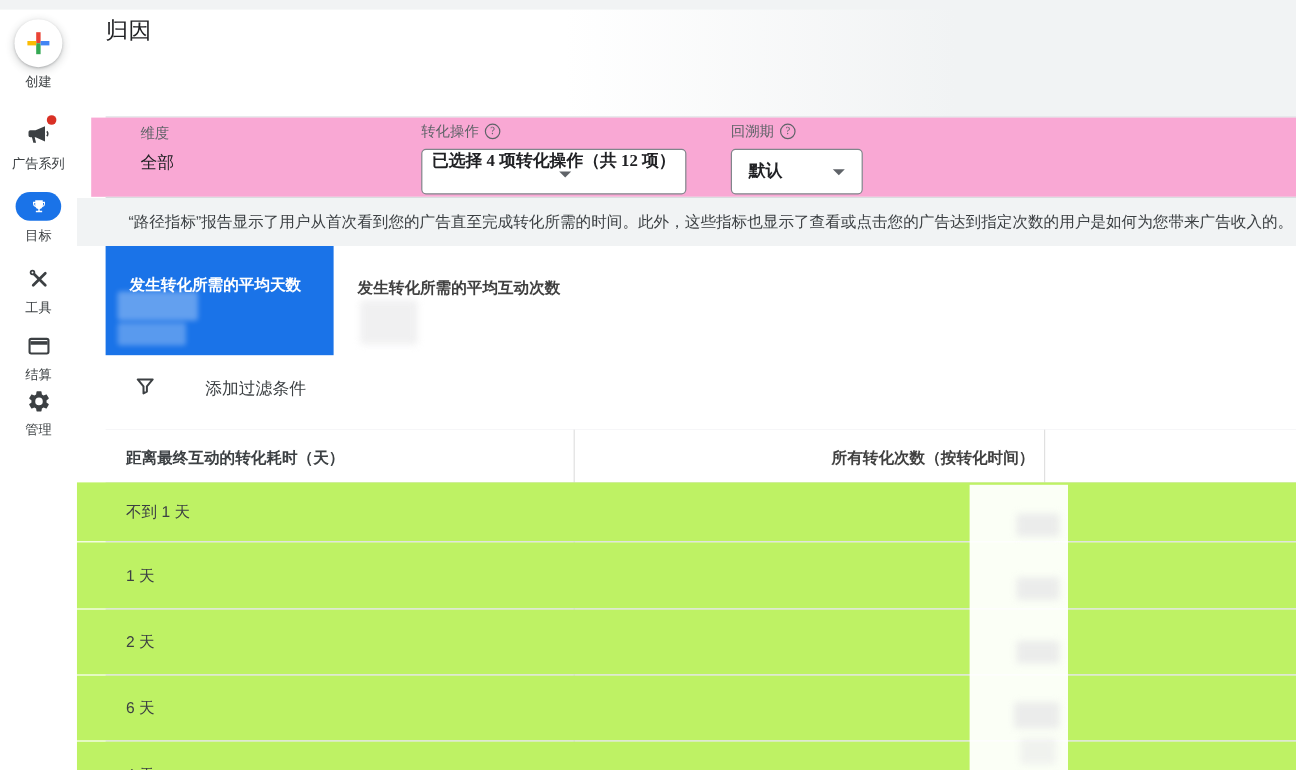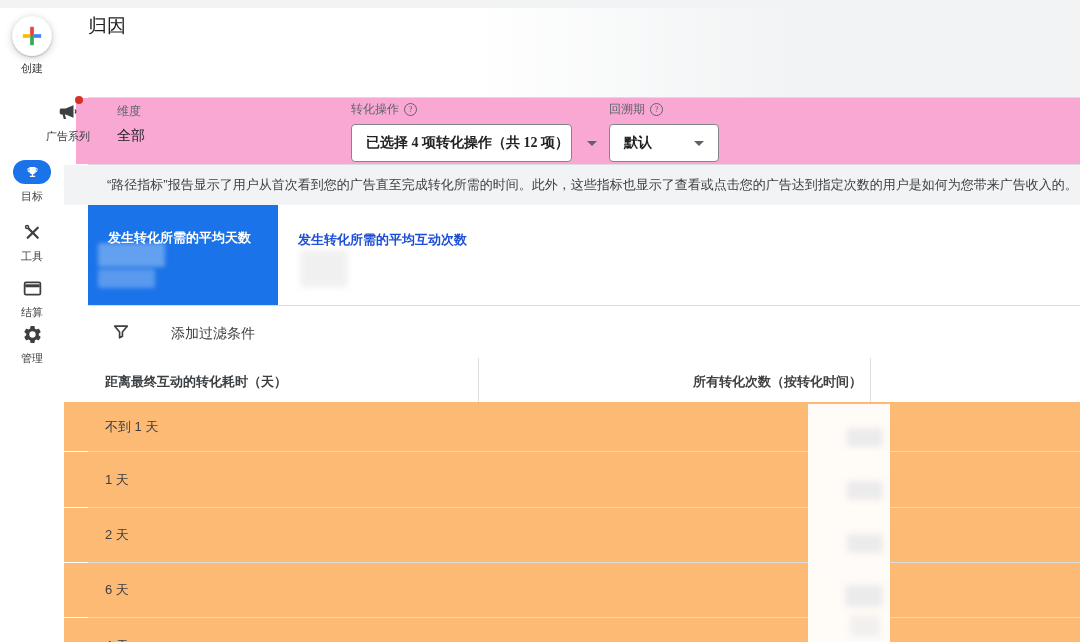--- a/index.html
+++ b/index.html
@@ -37,48 +37,48 @@
   .f-label { font-size:12px; color:#5f6368; display:flex; align-items:center; gap:5px; white-space:nowrap; }
   .f-value { font-size:14px; color:#202124; }
   .help-circle { width:13px; height:13px; border:1px solid #5f6368; border-radius:50%; font-size:9px; color:#5f6368; display:inline-flex; align-items:center; justify-content:center; line-height:1; }
   .dim-group { position:absolute; left:41px; top:5px; }
   .dim-group .f-value { margin-top:7px; }
   .conv-group { position:absolute; left:275px; top:3px; }
   .look-group { position:absolute; left:533px; top:3px; }
   .select-box { margin-top:6px; height:38px; background:#fff; border:1px solid #80868b; border-radius:4px; display:flex; align-items:center; padding:0 14px; cursor:pointer; }
   .select-box .sel-text { font-size:14px; font-weight:700; color:#202124; white-space:nowrap; }
   .caret { width:0; height:0; border-left:5px solid transparent; border-right:5px solid transparent; border-top:5px solid #5f6368; margin-left:18px; }
-  .conv-group .select-box { width:221px; }
+  .conv-group .select-box { width:221px;flex-direction:column; }
   .look-group .select-box { width:110px; }
   .look-group .caret { margin-left:auto; }
 
   .desc-band { position:absolute; left:0; top:165px; width:1016px; height:40px; background:#f1f3f4; display:flex; align-items:center; padding-left:43px; }
   .desc-text { font-size:13px; color:#3c4043; white-space:nowrap; }
 
   .cards-row { position:absolute; left:0; top:205px; width:1016px; height:100px; background:#fff; }
   .metric-card-active { position:absolute; left:24px; top:0; width:190px; height:112px; background:#1a73e8; cursor:pointer; }
   .metric-card-active .card-title { position:absolute; left:20px; top:24px; color:#fff; font-size:13px; font-weight:700; white-space:nowrap; }
   .blob-blue1 { position:absolute; left:10px; top:38px; width:67px; height:24px; background:rgba(255,255,255,.32); border-radius:2px; filter:blur(2px); }
   .blob-blue2 { position:absolute; left:10px; top:64px; width:57px; height:19px; background:rgba(255,255,255,.28); border-radius:2px; filter:blur(2px); }
   .metric-card-plain { position:absolute; left:234px; top:0; width:220px; height:100px; background:#fff; cursor:pointer; }
-  .metric-card-plain .card-title { position:absolute; left:0; top:26px; color:#1d4ed8; font-size:13px; font-weight:700; white-space:nowrap; }
+  .metric-card-plain .card-title { position:absolute; left:0; top:26px; color:#404040; font-size:13px; font-weight:700; white-space:nowrap; }
   .blob-gray { position:absolute; left:2px; top:45px; width:48px; height:37px; background:#ededee; border-radius:2px; filter:blur(3px); opacity:.8; }
 
-  .filterbar-row { position:absolute; left:0; top:306px; width:1016px; height:52px; background:#fff; display:flex; align-items:center; }
+  .filterbar-row { position:absolute; left:0; top:296px; width:1016px; height:52px; background:#fff; display:flex; align-items:center; }
   .funnel { position:absolute; left:47px; top:16px; }
   .add-filter-label { position:absolute; left:107px; top:19px; font-size:14px; color:#3c4043; cursor:pointer; }
 
   .table-header { position:absolute; left:0; top:358px; width:1016px; height:44px; background:#fff; }
   .th-col1 { position:absolute; left:41px; top:15px; font-size:13px; font-weight:700; color:#3c4043; }
   .th-col2 { position:absolute; right:218px; top:15px; font-size:13px; font-weight:700; color:#404040; }
   .vline { position:absolute; width:1px; top:358px; height:284px; background:#e0e0e0; }
   .vline1 { left:414px; }
   .vline2 { left:806px; }
 
-  .table-row { position:absolute; left:0; width:1016px; background:#fdba74; }
+  .table-row { position:absolute; left:0; width:1016px; background:#bef264; }
   .row-label { position:absolute; left:41px; top:50%; transform:translateY(-50%); font-size:13px; color:#3c4043; white-space:nowrap; }
 
   .blur-overlay { position:absolute; left:744px; top:404px; width:82px; height:238px; background:rgba(255,255,255,.94); z-index:4; }
   .r-blob { position:absolute; background:#e6e6e8; border-radius:2px; filter:blur(3px); opacity:.75; }
   .rb1 { left:39px; top:24px;  width:36px; height:19px; }
   .rb2 { left:39px; top:77px;  width:36px; height:19px; }
   .rb3 { left:39px; top:130px; width:36px; height:19px; }
   .rb4 { left:37px; top:181px; width:38px; height:22px; }
   .rb5 { left:42px; top:211px; width:30px; height:22px; opacity:.5; }
 </style>
@@ -94,21 +94,21 @@
         <svg width="22" height="22" viewBox="0 0 24 24">
           <rect x="10" y="2" width="4" height="10" fill="#ea4335"></rect>
           <rect x="10" y="12" width="4" height="10" fill="#34a853"></rect>
           <rect x="2" y="10" width="8" height="4" fill="#fbbc04"></rect>
           <rect x="14" y="10" width="8" height="4" fill="#4285f4"></rect>
         </svg>
       </div>
       <span class="label">创建</span>
     </div>
 
-    <div class="side-item" style="top:100px;margin-left:36px;">
+    <div class="side-item" style="top:100px;">
       <div class="icon-wrap">
         <svg width="22" height="22" viewBox="0 0 24 24">
           <path fill="#3c4043" d="M18 4.5l-8.6 3.8H4.6A1.6 1.6 0 0 0 3 9.9v3.1a1.6 1.6 0 0 0 1.6 1.6h1.5l1.3 4.9h2.5l-1.3-4.9h.8l8.6 3.8V4.5z"></path>
           <path fill="none" stroke="#3c4043" stroke-width="1.4" d="M19.6 9.2a3 3 0 0 1 0 4.4"></path>
         </svg>
         <span class="badge-dot"></span>
       </div>
       <span class="label">广告系列</span>
     </div>
 

